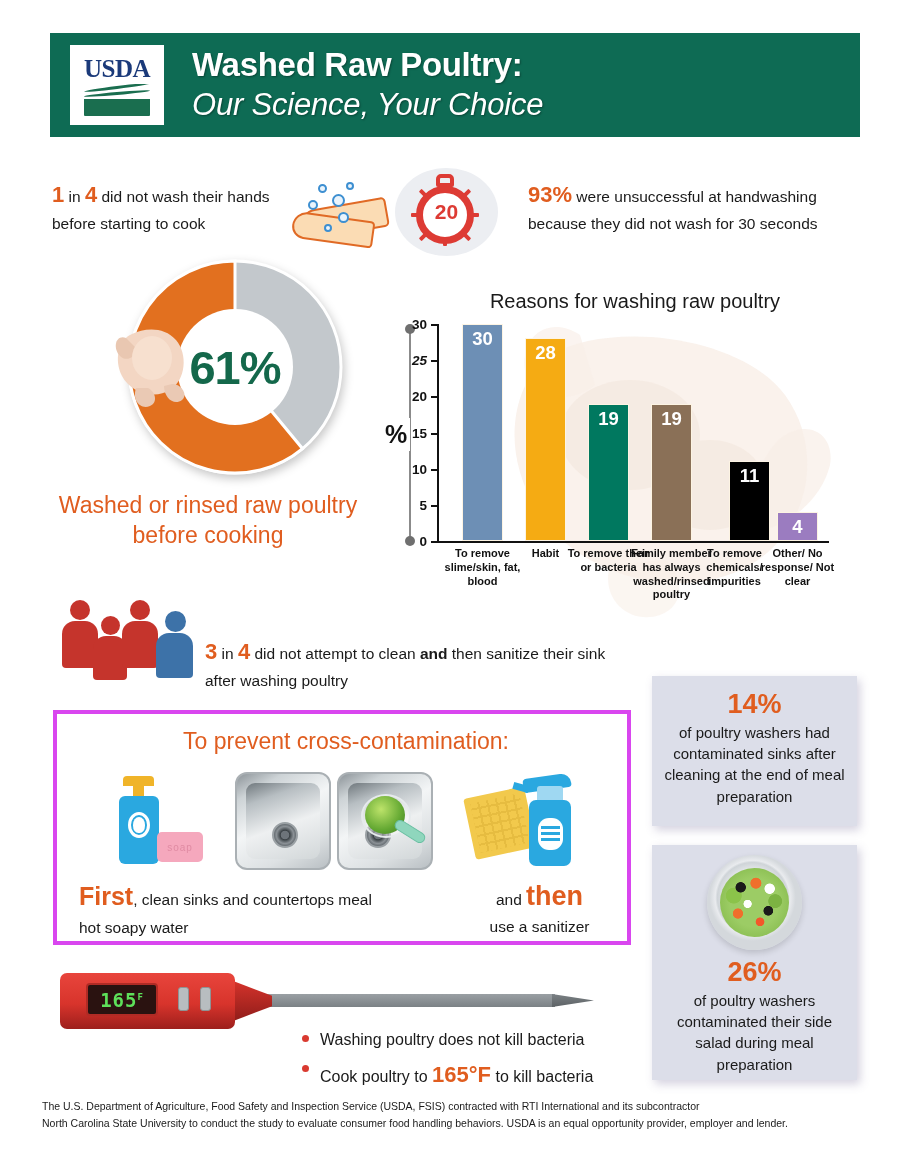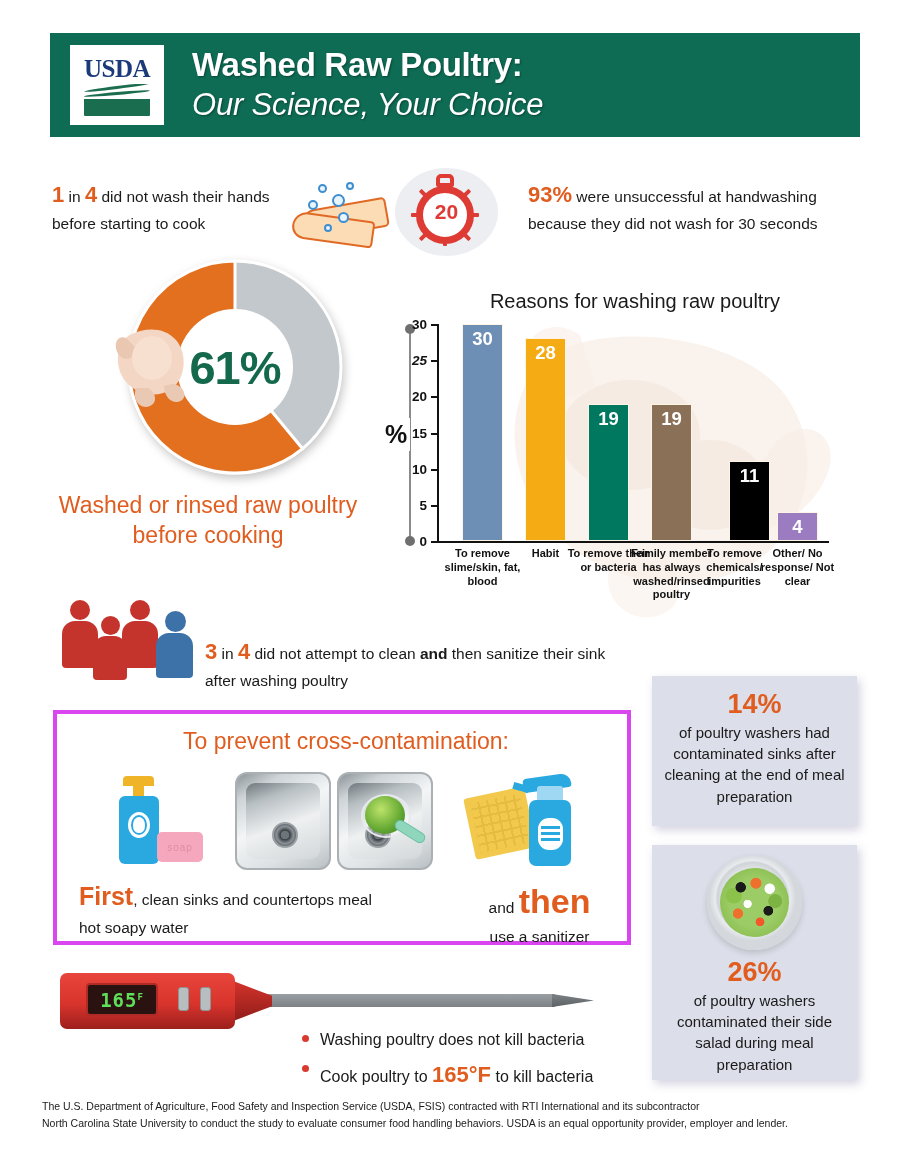--- a/index.html
+++ b/index.html
@@ -212,21 +212,21 @@
 
   #cc-first {
     position:absolute; left:22px; top:163px; width:300px;
     font-size:15.5px; line-height:1.55; color:#1a1a1a;
   }
   #cc-first .big { color:#e05d1f; font-size:25px; font-weight:bold; }
   #cc-then {
     position:absolute; left:395px; top:163px; width:175px; text-align:center;
     font-size:15.5px; line-height:1.45; color:#1a1a1a;
   }
-  #cc-then .big { color:#e05d1f; font-size:34px; font-weight:bold; }
+  #cc-then .big { color:#e05d1f; font-size:27px; font-weight:bold; }
 
   
   .callout {
     position:absolute; background:#dcdee9; box-shadow:3px 4px 9px rgba(100,90,140,.28);
     text-align:center; color:#1a1a1a;
   }
   #callout-14 { left:652px; top:676px; width:205px; height:150px; padding-top:12px; }
   #callout-26 { left:652px; top:845px; width:205px; height:235px; padding-top:10px; }
   .callout .pct { color:#e05d1f; font-size:27px; font-weight:bold; line-height:1.25; }
   .callout .body { font-size:15px; line-height:1.42; padding:0 12px; }

